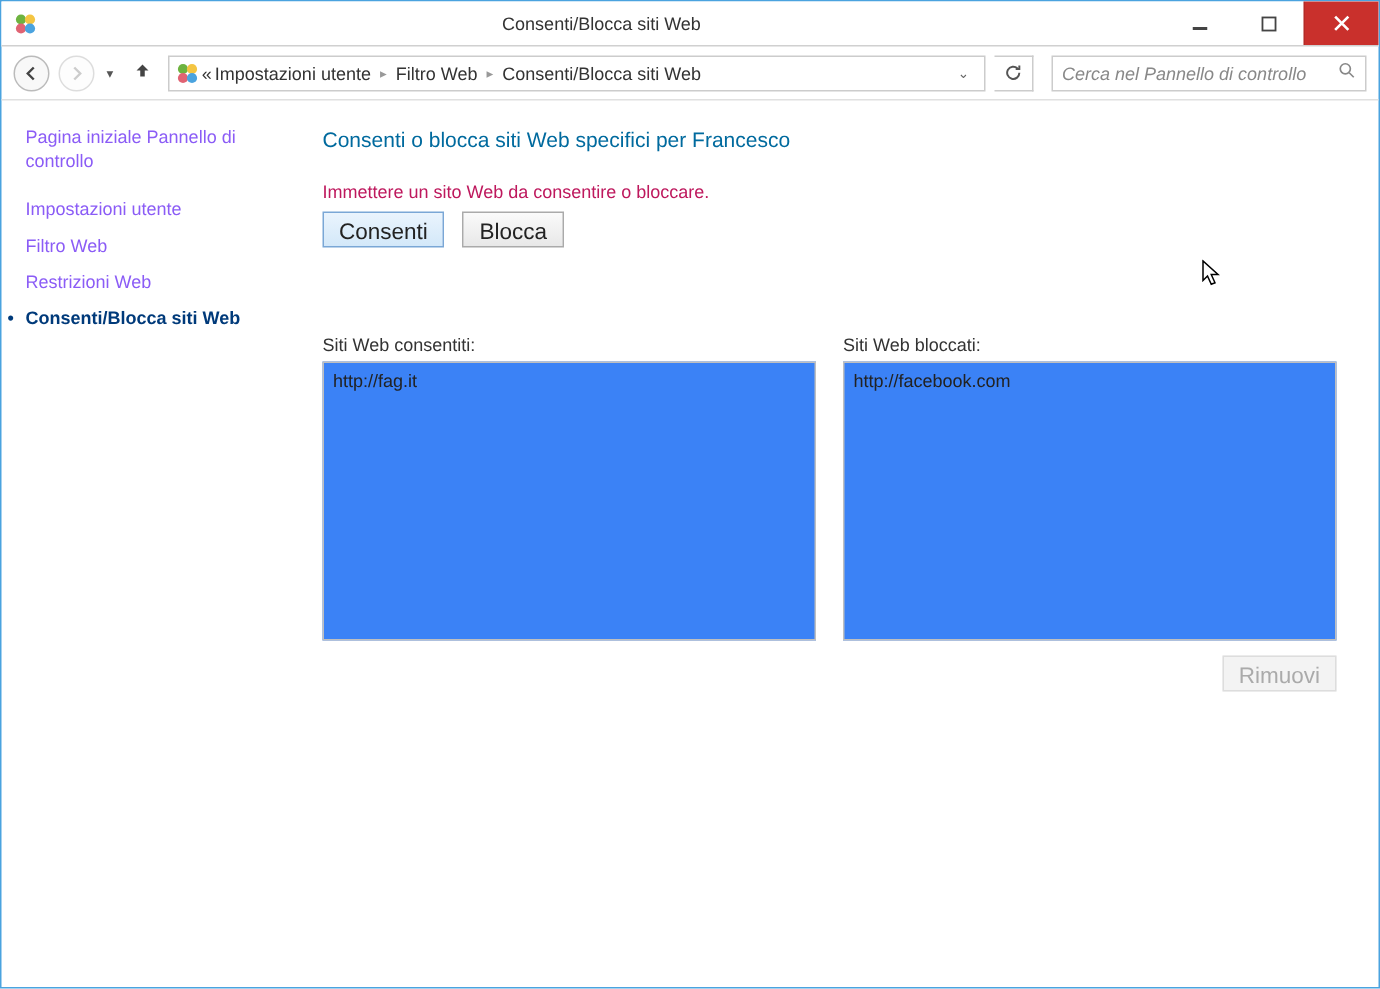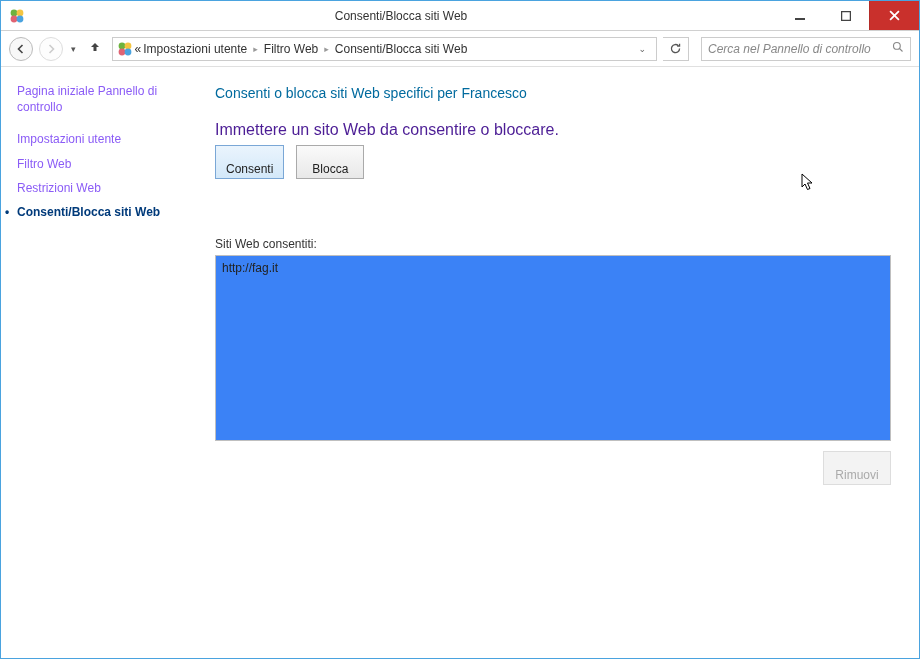--- a/index.html
+++ b/index.html
@@ -26,24 +26,24 @@
     .searchbox { width: 210px; height: 24px; border: 1px solid #ccc; background: #fff; display: flex; align-items: center; padding: 0 6px; font-size: 12px; color: #888; margin-left: 6px; justify-content: space-between; }
     .searchbox .mag { color: #888; font-size: 12px; }
     .body { display: flex; height: calc(100% - 66px); }
     .sidebar { width: 200px; padding: 16px 6px 16px 16px; font-size: 12px; }
     .sidebar a { display: block; color: #8b5cf6; text-decoration: none; margin-bottom: 8px; line-height: 1.35; cursor: pointer; }
     .sidebar a.current { color: #003a7a; font-weight: bold; position: relative; }
     .sidebar a.current::before { content: "•"; position: absolute; left: -12px; top: 0; color: #003a7a; font-size: 12px; }
     .sidebar .group1 { margin-bottom: 16px; }
     .content { flex: 1; padding: 18px 28px 18px 14px; }
     .content-title { color: #006a9e; font-size: 14px; margin-bottom: 20px; }
-    .instr { font-size: 16px; color: #4c1d95; margin-bottom: 6px; }
+    .instr { font-size: 12px; color: #be185d; margin-bottom: 6px; }
     .input-row { display: flex; gap: 12px; align-items: center; margin-bottom: 14px; }
     .url-input { flex: 1; height: 24px; border: 1px solid #7aa7d6; background: #eaf3fb; font-size: 12px; padding: 0 6px; color: #222; outline: none; }
-    .btn { height: 24px; min-width: 68px; border: 1px solid #aaa; background: linear-gradient(#fafafa,#e8e8e8); font-size: 12px; color: #222; padding: 16px 10px; cursor: pointer; }
+    .btn { height: 24px; min-width: 68px; border: 1px solid #aaa; background: linear-gradient(#fafafa,#e8e8e8); font-size: 15px; color: #222; padding: 4px 10px; cursor: pointer; }
     .btn.hover { border-color: #7aa7d6; background: linear-gradient(#eaf4fd,#d3e8f9); }
     .btn:disabled { color: #aaa; background: #f3f3f3; border-color: #ddd; cursor: default; }
     .lists { display: flex; gap: 18px; }
     .list-col { flex: 1; display: flex; flex-direction: column; margin-top: 44px; }
     .list-label { font-size: 12px; color: #333; margin-bottom: 4px; }
     .list-box { border: 1px solid #bfbfbf; height: 186px; background: #3b82f6; padding: 4px 6px; font-size: 12px; color: #222; overflow: auto; }
     .list-box div { padding: 1px 0; }
     .remove-row { display: flex; justify-content: flex-end; margin-top: 10px; }
     .cursor { position: absolute; left: 800px; top: 172px; width: 14px; height: 20px; pointer-events: none; }
     .cursor svg { width: 14px; height: 20px; }
@@ -153,20 +153,26 @@
         <button class="btn hover">Consenti</button>
         <button class="btn">Blocca</button>
       </div>
       <div class="lists">
         <div class="list-col">
           <div class="list-label">Siti Web consentiti:</div>
           <div class="list-box">
             <div>http://fag.it</div>
           </div>
         </div>
+        <div class="list-col">
+          <div class="list-label">Siti Web bloccati:</div>
+          <div class="list-box">
+            <div>http://facebook.com</div>
+          </div>
+        </div>
       </div>
       <div class="remove-row">
         <button class="btn" disabled="">Rimuovi</button>
       </div>
     </div>
   </div>
 
   <div class="cursor">
     <svg viewBox="0 0 14 20">
       <path d="M1 1 L1 14 L4 11 L6.5 16.5 L9 15.5 L6.5 10 L11 10 Z" fill="#fff" stroke="#000" stroke-width="1"></path>

